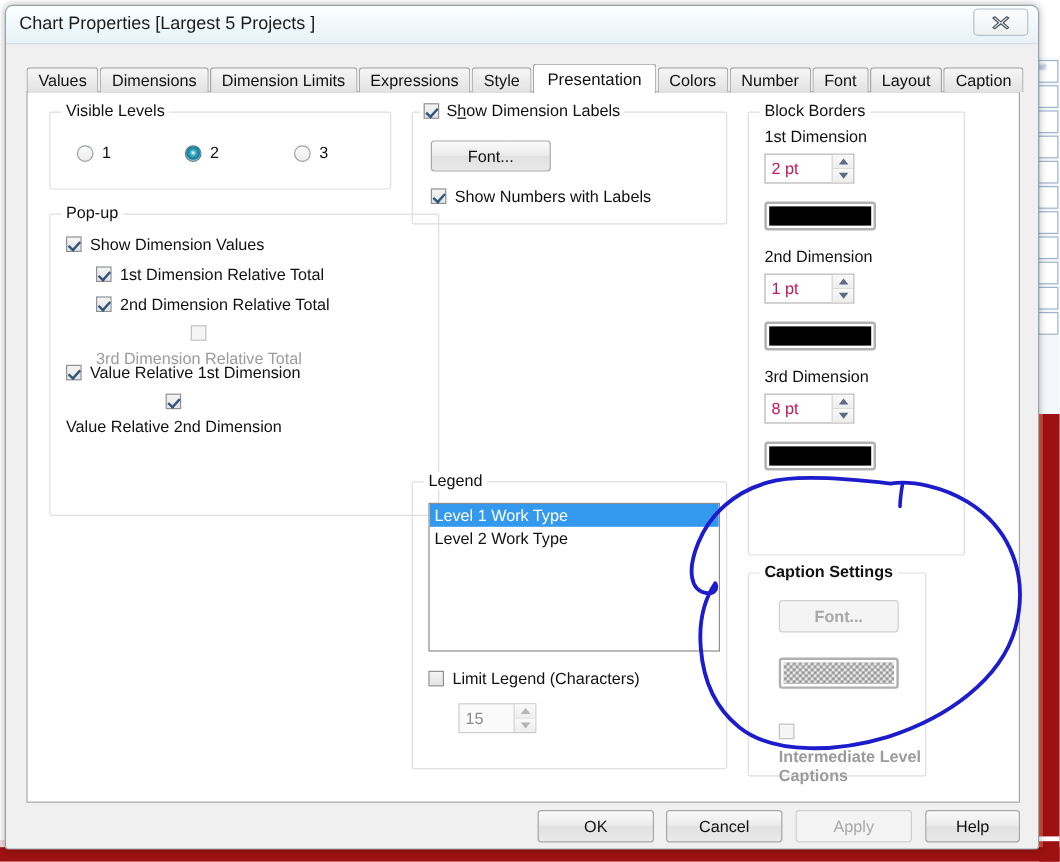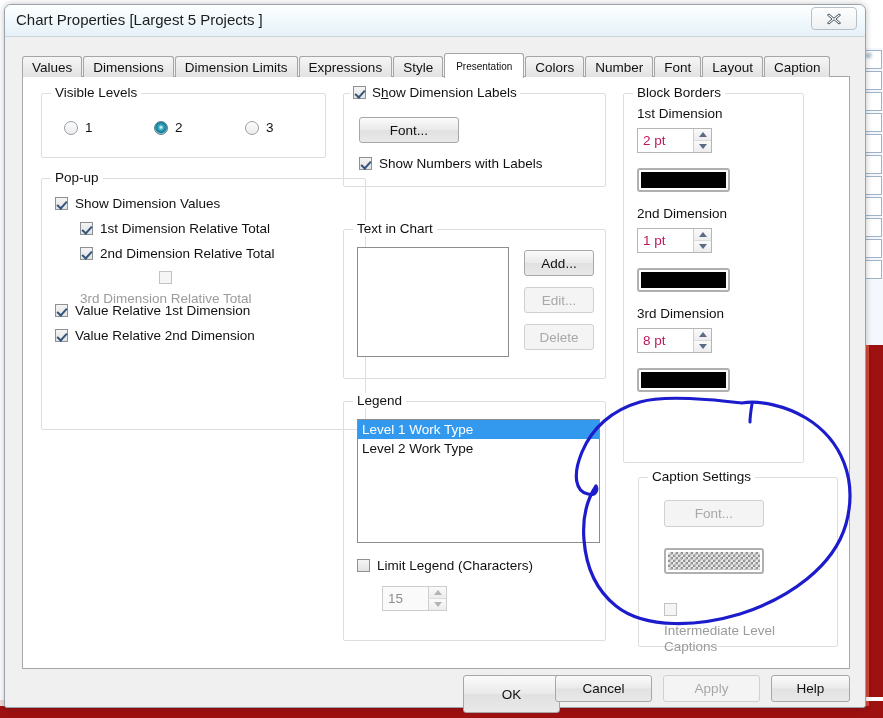--- a/index.html
+++ b/index.html
@@ -118,21 +118,21 @@
     border-bottom: none;
     border-radius: 3px 3px 0 0;
     cursor: pointer;
     white-space: nowrap;
   }
   .tab.active {
     height: 25px;
     background: #ffffff;
     border-color: #a6a6a6;
     margin-bottom: -1px;
-    font-size: 10px;
+    font-size: 14px;
     padding: 0 11px;
     z-index: 6;
   }
 
   #tabpage {
     position: absolute; left: 12px; top: 34px;
     width: 828px; height: 593px;
     background: #ffffff;
     border: 1px solid #a6a6a6;
   }
@@ -391,45 +391,38 @@
         </div>
         <div class="cbrow disabled" style="left:38px; top:92px;">
           <span class="cb disabled"></span>
           <span>3rd Dimension Relative Total</span>
         </div>
 
         <div class="cbrow" style="left:13px; top:124px;">
           <span class="cb checked"></span>
           <span>Value Relative 1st Dimension</span>
         </div>
-        <div class="cbrow" style="left:13px; top:149px;">
+        <div class="cbrow" style="left:13px; top:149px;flex-direction:column;">
           <span class="cb checked"></span>
           <span>Value Relative 2nd Dimension</span>
         </div>
       </div>
 
       <div class="group chk" style="left:320px; top:16px; width:263px; height:94px;">
         <div class="glabel">
           <span class="cb checked"></span>
           <span><span>S</span><span class="underline">h</span><span>ow Dimension Labels</span></span>
         </div>
         <div class="btn" style="left:15px; top:23px; width:100px; height:26px;">Font...</div>
         <div class="cbrow" style="left:15px; top:62px;">
           <span class="cb checked"></span>
           <span>Show Numbers with Labels</span>
         </div>
       </div>
 
-      <div class="group" style="left:320px; top:152px; width:263px; height:150px;">
-        <div class="glabel">Text in Chart</div>
-        <div class="listbox" style="left:13px; top:17px; width:152px; height:110px;"></div>
-        <div class="btn" style="left:180px; top:20px; width:70px; height:26px;">Add...</div>
-        <div class="btn disabled" style="left:180px; top:57px; width:70px; height:26px;">Edit...</div>
-        <div class="btn disabled" style="left:180px; top:94px; width:70px; height:26px;">Delete</div>
-      </div>
 
       <div class="group" style="left:320px; top:324px; width:263px; height:240px;">
         <div class="glabel">Legend</div>
         <div class="listbox" style="left:13px; top:17px; width:243px; height:124px;">
           <div class="lbitem sel">Level 1 Work Type</div>
           <div class="lbitem">Level 2 Work Type</div>
         </div>
         <div class="cbrow" style="left:13px; top:156px;">
           <span class="cb"></span>
           <span>Limit Legend (Characters)</span>
@@ -492,39 +485,39 @@
             <div>
                 <span class="arrD"></span>
               </div>
           </div>
         </div>
         <div class="swatch" style="left:13px; top:274px; width:93px; height:24px;">
           <div class="fill"></div>
         </div>
       </div>
 
-      <div class="group" style="left:615px; top:400px; width:200px; height:170px;">
+      <div class="group" style="left:600px; top:400px; width:149px; height:170px;font-weight:bold;">
         <div class="glabel">Caption Settings</div>
         <div class="btn disabled" style="left:25px; top:22px; width:100px; height:27px;">Font...</div>
         <div class="swatch hatch" style="left:25px; top:70px; width:100px; height:26px;">
           <div class="fill"></div>
         </div>
         <div class="cbrow disabled" style="left:25px; top:116px; align-items:flex-start;">
           <span class="cb disabled" style="margin-top:9px;"></span>
           <span style="display:flex; flex-direction:column; line-height:16px;">
             <span>Intermediate Level</span>
             <span>Captions</span>
           </span>
         </div>
       </div>
 
     </div>
 
     <div id="footer">
-      <div class="btn" style="left:453px; top:0px; width:97px; height:38px;">OK</div>
+      <div class="btn" style="left:438px; top:0px; width:97px; height:27px;">OK</div>
       <div class="btn" style="left:545px; top:0px; width:97px; height:27px;">Cancel</div>
       <div class="btn disabled" style="left:653px; top:0px; width:97px; height:27px;">Apply</div>
       <div class="btn" style="left:761px; top:0px; width:79px; height:27px;">Help</div>
     </div>
 
   </div>
 </div>
 
 <svg id="annotation" viewBox="0 0 883 718">
   <path d="M742 403

